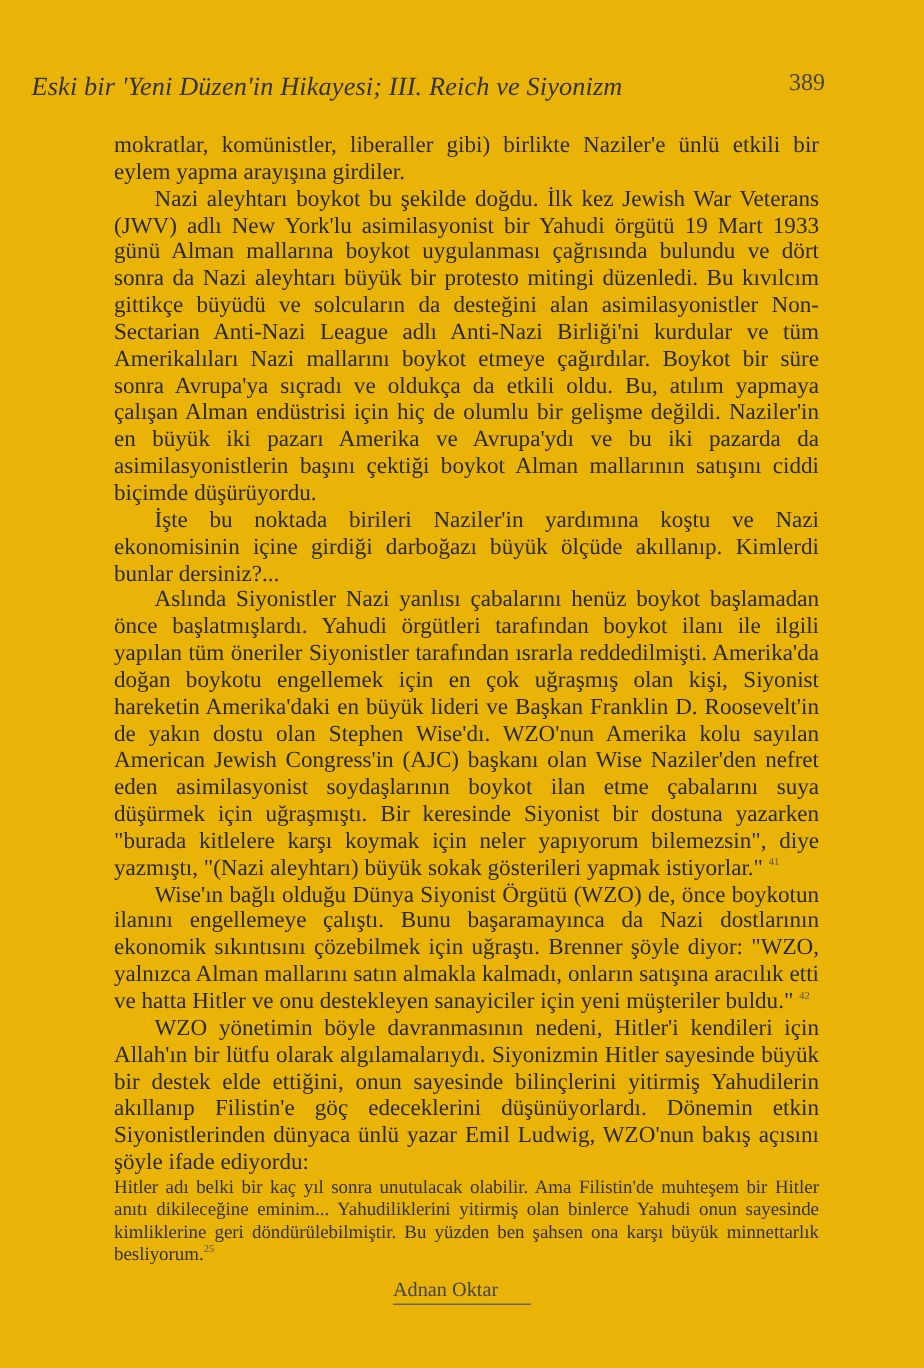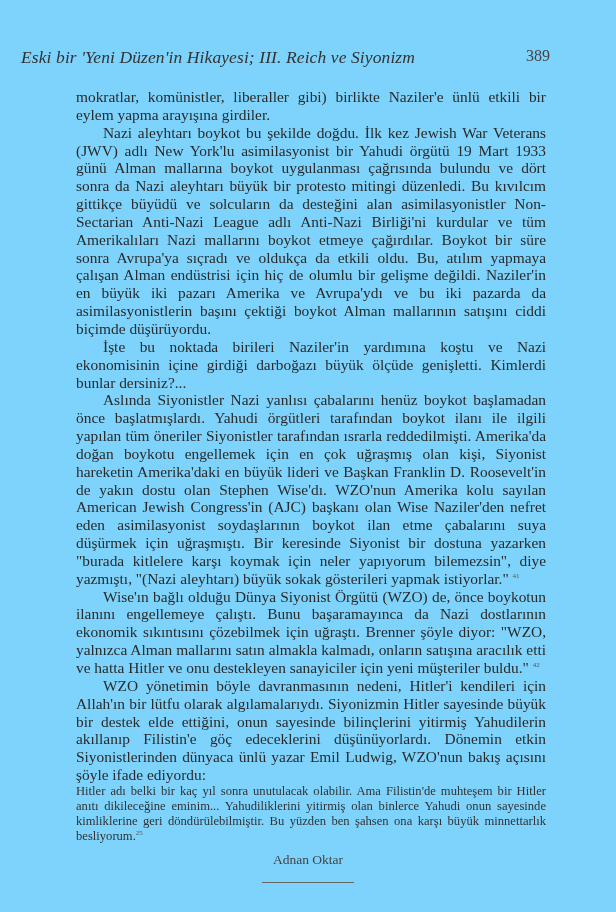--- a/index.html
+++ b/index.html
@@ -1,17 +1,17 @@
 <!DOCTYPE html>
 <html><head>
   <meta charset="utf-8">
   <style>
     html, body { margin: 0; padding: 0; background: #ffffff; }
     body { width: 616px; height: 912px; position: relative; overflow: hidden; }
-    .page { position: absolute; left: 0; top: 0; width: 616px; height: 912px; background: #7dd3fc; }
+    .page { position: absolute; left: 0; top: 0; width: 616px; height: 912px; background: #eab308; }
     .running-header {
       position: absolute; top: 47px; left: 0; width: 616px; height: 24px;
       font-family: "Liberation Serif", "DejaVu Serif", serif;
       color: #333;
     }
     .running-title {
       position: absolute; right: 200px; top: 0;
       font-style: italic; font-size: 17.5px; letter-spacing: 0.1px; white-space: nowrap;
       right: 201px;
     }
@@ -24,38 +24,38 @@
       font-size: 15.4px; line-height: 17.85px; color: #2a2a2a;
       text-align: justify; hyphens: manual;
     }
     .body-text p { margin: 0; text-indent: 0; }
     .body-text p.indent { text-indent: 27px; }
     .body-text sup { font-size: 7px; vertical-align: super; line-height: 0; color: #555; }
     .blockquote {
       margin: 9px 0 0 32px; font-size: 12.6px; line-height: 15px; color: #333; text-align: justify;
     }
     .footer {
-      position: absolute; top: 852px; left: 262px; width: 92px; text-align: center;
+      position: absolute; top: 852px; left: 262px; width: 92px; 
       font-family: "Liberation Serif", "DejaVu Serif", serif; font-size: 13.5px; color: #444;
-      border-bottom: 1px solid #666; padding-bottom: 14px;
+      border-bottom: 1px solid #666; padding-bottom: 1px;
     }
   </style>
 </head>
 <body>
 
 <div class="page">
   <div class="running-header">
     <span class="running-title">Eski bir 'Yeni Düzen'in Hikayesi; III. Reich ve Siyonizm</span>
     <span class="page-number">389</span>
   </div>
 
   <div class="body-text">
     <p><span>mokratlar, komünistler, liberaller gibi) birlikte Naziler'e ünlü etkili bir eylem yapma arayışına girdiler.</span></p>
     <p class="indent"><span>Nazi aleyhtarı boykot bu şekilde doğdu. İlk kez Jewish War Veterans (JWV) adlı New York'lu asimilasyonist bir Yahudi örgütü 19 Mart 1933 günü Alman mallarına boykot uygulanması çağrısında bulundu ve dört sonra da Nazi aleyhtarı büyük bir protesto mitingi düzenledi. Bu kıvılcım gittikçe büyüdü ve solcuların da desteğini alan asimilasyonistler Non-Sectarian Anti-Nazi League adlı Anti-Nazi Birliği'ni kurdular ve tüm Amerikalıları Nazi mallarını boykot etmeye çağırdılar. Boykot bir süre sonra Avrupa'ya sıçradı ve oldukça da etkili oldu. Bu, atılım yapmaya çalışan Alman endüstrisi için hiç de olumlu bir gelişme değildi. Naziler'in en büyük iki pazarı Amerika ve Avrupa'ydı ve bu iki pazarda da asimilasyonistlerin başını çektiği boykot Alman mallarının satışını ciddi biçimde düşürüyordu.</span></p>
-    <p class="indent"><span>İşte bu noktada birileri Naziler'in yardımına koştu ve Nazi ekonomisinin içine girdiği darboğazı büyük ölçüde genişletti. Kimlerdi bunlar dersiniz?...</span></p>
+    <p class="indent"><span>İşte bu noktada birileri Naziler'in yardımına koştu ve Nazi ekonomisinin içine girdiği darboğazı büyük ölçüde akıllanıp. Kimlerdi bunlar dersiniz?...</span></p>
     <p class="indent"><span>Aslında Siyonistler Nazi yanlısı çabalarını henüz boykot başlamadan önce başlatmışlardı. Yahudi örgütleri tarafından boykot ilanı ile ilgili yapılan tüm öneriler Siyonistler tarafından ısrarla reddedilmişti. Amerika'da doğan boykotu engellemek için en çok uğraşmış olan kişi, Siyonist hareketin Amerika'daki en büyük lideri ve Başkan Franklin D. Roosevelt'in de yakın dostu olan Stephen Wise'dı. WZO'nun Amerika kolu sayılan American Jewish Congress'in (AJC) başkanı olan Wise Naziler'den nefret eden asimilasyonist soydaşlarının boykot ilan etme çabalarını suya düşürmek için uğraşmıştı. Bir keresinde Siyonist bir dostuna yazarken "burada kitlelere karşı koymak için neler yapıyorum bilemezsin", diye yazmıştı, "(Nazi aleyhtarı) büyük sokak gösterileri yapmak istiyorlar."</span> <sup>41</sup></p>
     <p class="indent"><span>Wise'ın bağlı olduğu Dünya Siyonist Örgütü (WZO) de, önce boykotun ilanını engellemeye çalıştı. Bunu başaramayınca da Nazi dostlarının ekonomik sıkıntısını çözebilmek için uğraştı. Brenner şöyle diyor: "WZO, yalnızca Alman mallarını satın almakla kalmadı, onların satışına aracılık etti ve hatta Hitler ve onu destekleyen sanayiciler için yeni müşteriler buldu."</span> <sup>42</sup></p>
     <p class="indent"><span>WZO yönetimin böyle davranmasının nedeni, Hitler'i kendileri için Allah'ın bir lütfu olarak algılamalarıydı. Siyonizmin Hitler sayesinde büyük bir destek elde ettiğini, onun sayesinde bilinçlerini yitirmiş Yahudilerin akıllanıp Filistin'e göç edeceklerini düşünüyorlardı. Dönemin etkin Siyonistlerinden dünyaca ünlü yazar Emil Ludwig, WZO'nun bakış açısını şöyle ifade ediyordu:</span></p>
     <p class="blockquote"><span>Hitler adı belki bir kaç yıl sonra unutulacak olabilir. Ama Filistin'de muhteşem bir Hitler anıtı dikileceğine eminim... Yahudiliklerini yitirmiş olan binlerce Yahudi onun sayesinde kimliklerine geri döndürülebilmiştir. Bu yüzden ben şahsen ona karşı büyük minnettarlık besliyorum.</span><sup>25</sup></p>
   </div>
 
   <div class="footer">Adnan Oktar</div>
 </div>
 
 </body></html>

